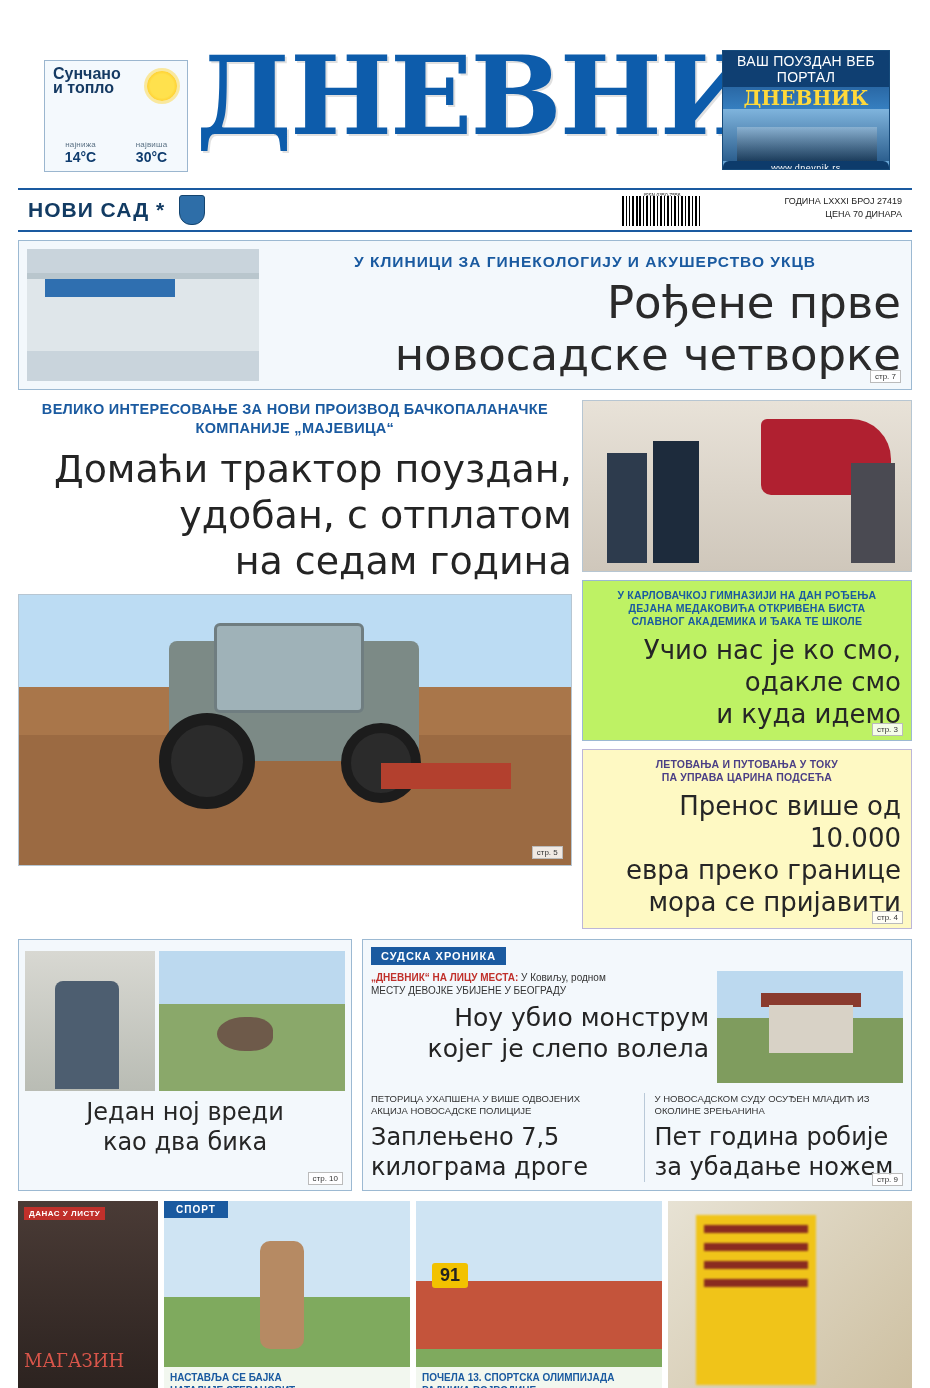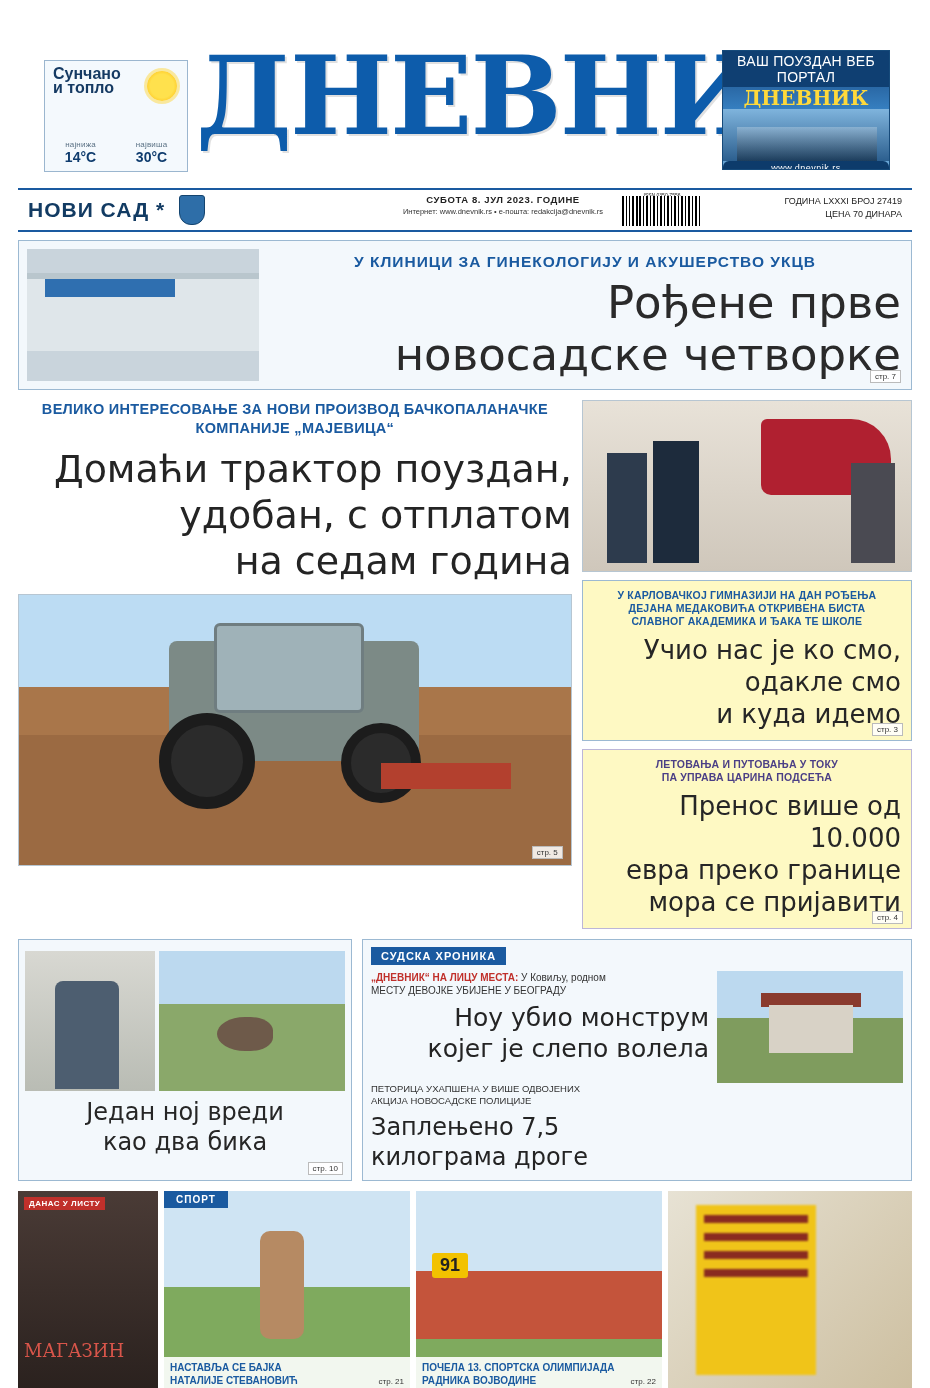--- a/index.html
+++ b/index.html
@@ -99,21 +99,21 @@
   .tractor .w2{ position:absolute; left:322px; top:128px; width:80px; height:80px; border-radius:50%; background:#2b2b2b; border:10px solid #1c1c1c;}
   .tractor .impl{ position:absolute; right:60px; top:168px; width:130px; height:26px; background:#b3402e;}
   .tractor .pg{ position:absolute; right:8px; bottom:6px; }
 
   .rphoto { height:172px; border:1px solid #b7c6d2; background:linear-gradient(#e8e2d8,#cfc7bb); position:relative;}
   .rphoto .red{ position:absolute; right:20px; top:18px; width:130px; height:76px; background:#b02030; border-radius:6px 40px 6px 10px;}
   .rphoto .p1{ position:absolute; left:24px; top:52px; width:40px; height:110px; background:#2d3b4d;}
   .rphoto .p2{ position:absolute; left:70px; top:40px; width:46px; height:122px; background:#1d2b3c;}
   .rphoto .p3{ position:absolute; right:16px; top:62px; width:44px; height:100px; background:#4a4a52;}
 
-  .rbox { border:1px solid #9cb9d2; background:#fef9c3; margin-top:8px; padding:8px 10px 10px; position:relative;}
+  .rbox { border:1px solid #9cb9d2; background:#bef264; margin-top:8px; padding:8px 10px 10px; position:relative;}
   .rbox .kk { font-size:10.5px; color:#1a5aa0; font-weight:bold; text-align:center; line-height:13px; letter-spacing:.2px;}
   .rbox .hh { font-size:26px; line-height:32px; text-align:right; color:#262626; margin-top:6px;}
   .rbox .pg { position:absolute; right:8px; bottom:4px; }
   .rbox.violet { background:#fef9c3; border-color:#bcb6d8; }
   .rbox.violet .kk { color:#4b3f86; }
 
   
   .grid3 { display:flex; gap:10px; margin-top:10px; }
   .ostrich { width:334px; border:1px solid #9cb9d2; background:#f3f8fc; position:relative; padding:6px;}
   .ostrich .kk{ font-size:10px; color:#1a5aa0; font-weight:bold; text-align:center; line-height:13px;}
@@ -129,21 +129,21 @@
   .ribbon { display:inline-block; background:#1a5aa0; color:#fff; font-size:11px; font-weight:bold;
             letter-spacing:1px; padding:3px 10px; }
   .court-top { display:flex; gap:8px; margin-top:6px;}
   .court-txt { flex:1; }
   .court-txt .kk { font-size:10px; line-height:13px; color:#333; }
   .court-txt .kk b { color:#c0302b; }
   .court-txt .hh { font-size:25px; line-height:31px; text-align:right; color:#242424; margin-top:5px;}
   .court-img { width:186px; height:112px; background:linear-gradient(#bcd9ef 0 42%, #7f9c5e 42% 100%); position:relative;}
   .court-img .house{ position:absolute; left:52px; top:34px; width:84px; height:48px; background:#d8d2c6;}
   .court-img .roof{ position:absolute; left:44px; top:22px; width:100px; height:14px; background:#8a3b2e;}
-  .court-bottom { display:flex; gap:24px; }
+  .court-bottom { display:flex; gap:24px; margin-top:10px;}
   .cb { flex:1; position:relative; }
   .cb .kk { font-size:9.5px; line-height:12px; color:#333; }
   .cb .hh { font-size:24px; line-height:30px; color:#242424; margin-top:5px;}
   .cb.div { border-left:1px solid #b9c9d8; padding-left:10px; }
   .cb .pg { position:absolute; right:0; bottom:-4px; }
 
   
   .strip { display:flex; gap:6px; margin-top:10px; height:200px; }
   .s-card { position:relative; overflow:hidden; }
   .s1 { width:140px; background:linear-gradient(#4a3b36,#2a211e); }
@@ -196,24 +196,20 @@
       <div class="p-top">ВАШ ПОУЗДАН ВЕБ ПОРТАЛ</div>
       <div class="p-logo">ДНЕВНИК</div>
       <div class="p-img"></div>
       <div class="p-url">www.dnevnik.rs</div>
     </div>
   </div>
 
   <div class="infobar">
     <div class="city">НОВИ САД  *</div>
     <div class="crest"></div>
-    <div class="dateblock">
-      <div class="d1">СУБОТА 8. ЈУЛ 2023. ГОДИНЕ</div>
-      <div class="d2">Интернет: www.dnevnik.rs  •  е-пошта: redakcija@dnevnik.rs</div>
-    </div>
     <div class="barcode-lab">ISSN 0350-7556</div>
     <div class="barcode"></div>
     <div class="issue">
       <div class="i1">ГОДИНА LXXXI БРОЈ 27419</div>
       <div class="i2">ЦЕНА 70 ДИНАРА</div>
     </div>
   </div>
 
   <div class="lead">
     <div class="ph lead-photo">
@@ -329,20 +325,31 @@
         <div class="cb">
           <div class="kk">
             <div>ПЕТОРИЦА УХАПШЕНА У ВИШЕ ОДВОЈЕНИХ</div>
             <div>АКЦИЈА НОВОСАДСКЕ ПОЛИЦИЈЕ</div>
           </div>
           <div class="headline hh">
             <div>Заплењено 7,5</div>
             <div>килограма дроге</div>
           </div>
         </div>
+        <div class="cb div">
+          <div class="kk">
+            <div>У НОВОСАДСКОМ СУДУ ОСУЂЕН МЛАДИЋ ИЗ</div>
+            <div>ОКОЛИНЕ ЗРЕЊАНИНА</div>
+          </div>
+          <div class="headline hh">
+            <div>Пет година робије</div>
+            <div>за убадање ножем</div>
+          </div>
+          <div class="pagetag pg">стр. 9</div>
+        </div>
       </div>
     </div>
   </div>
 
   <div class="strip">
 
     <div class="s-card s1">
       <div class="tag">ДАНАС У ЛИСТУ</div>
       <div class="word">МАГАЗИН</div>
     </div>

